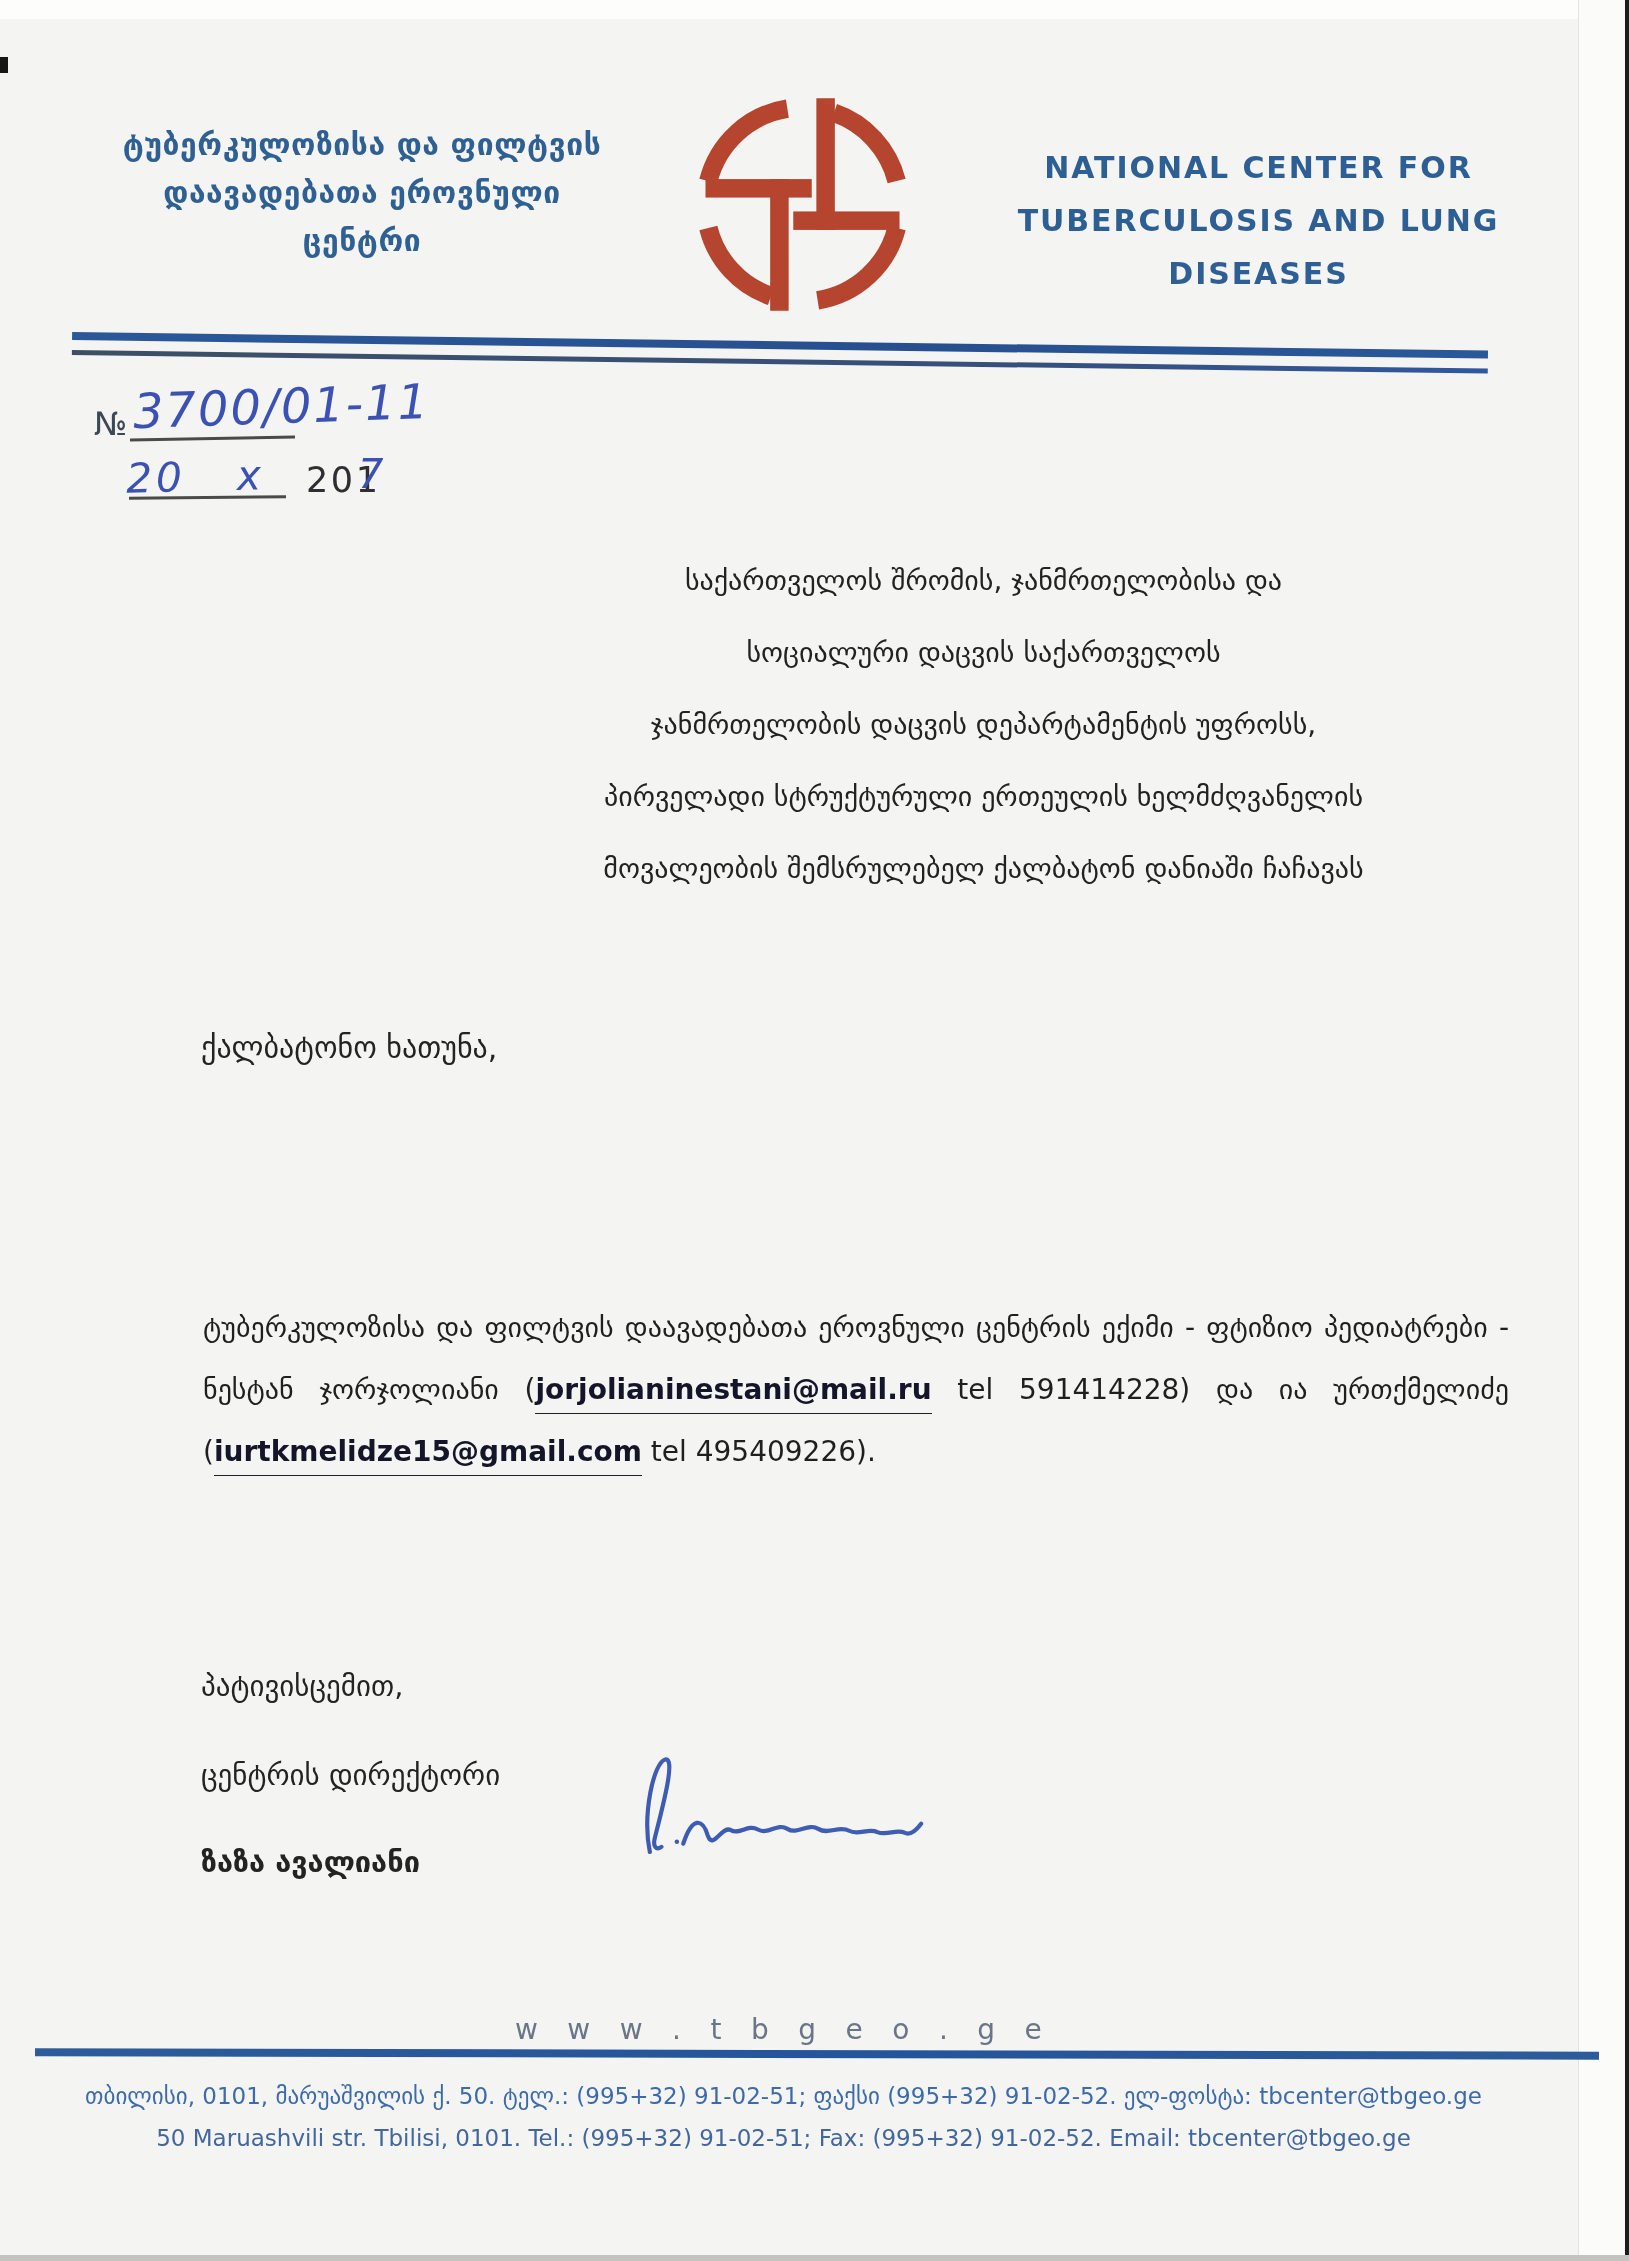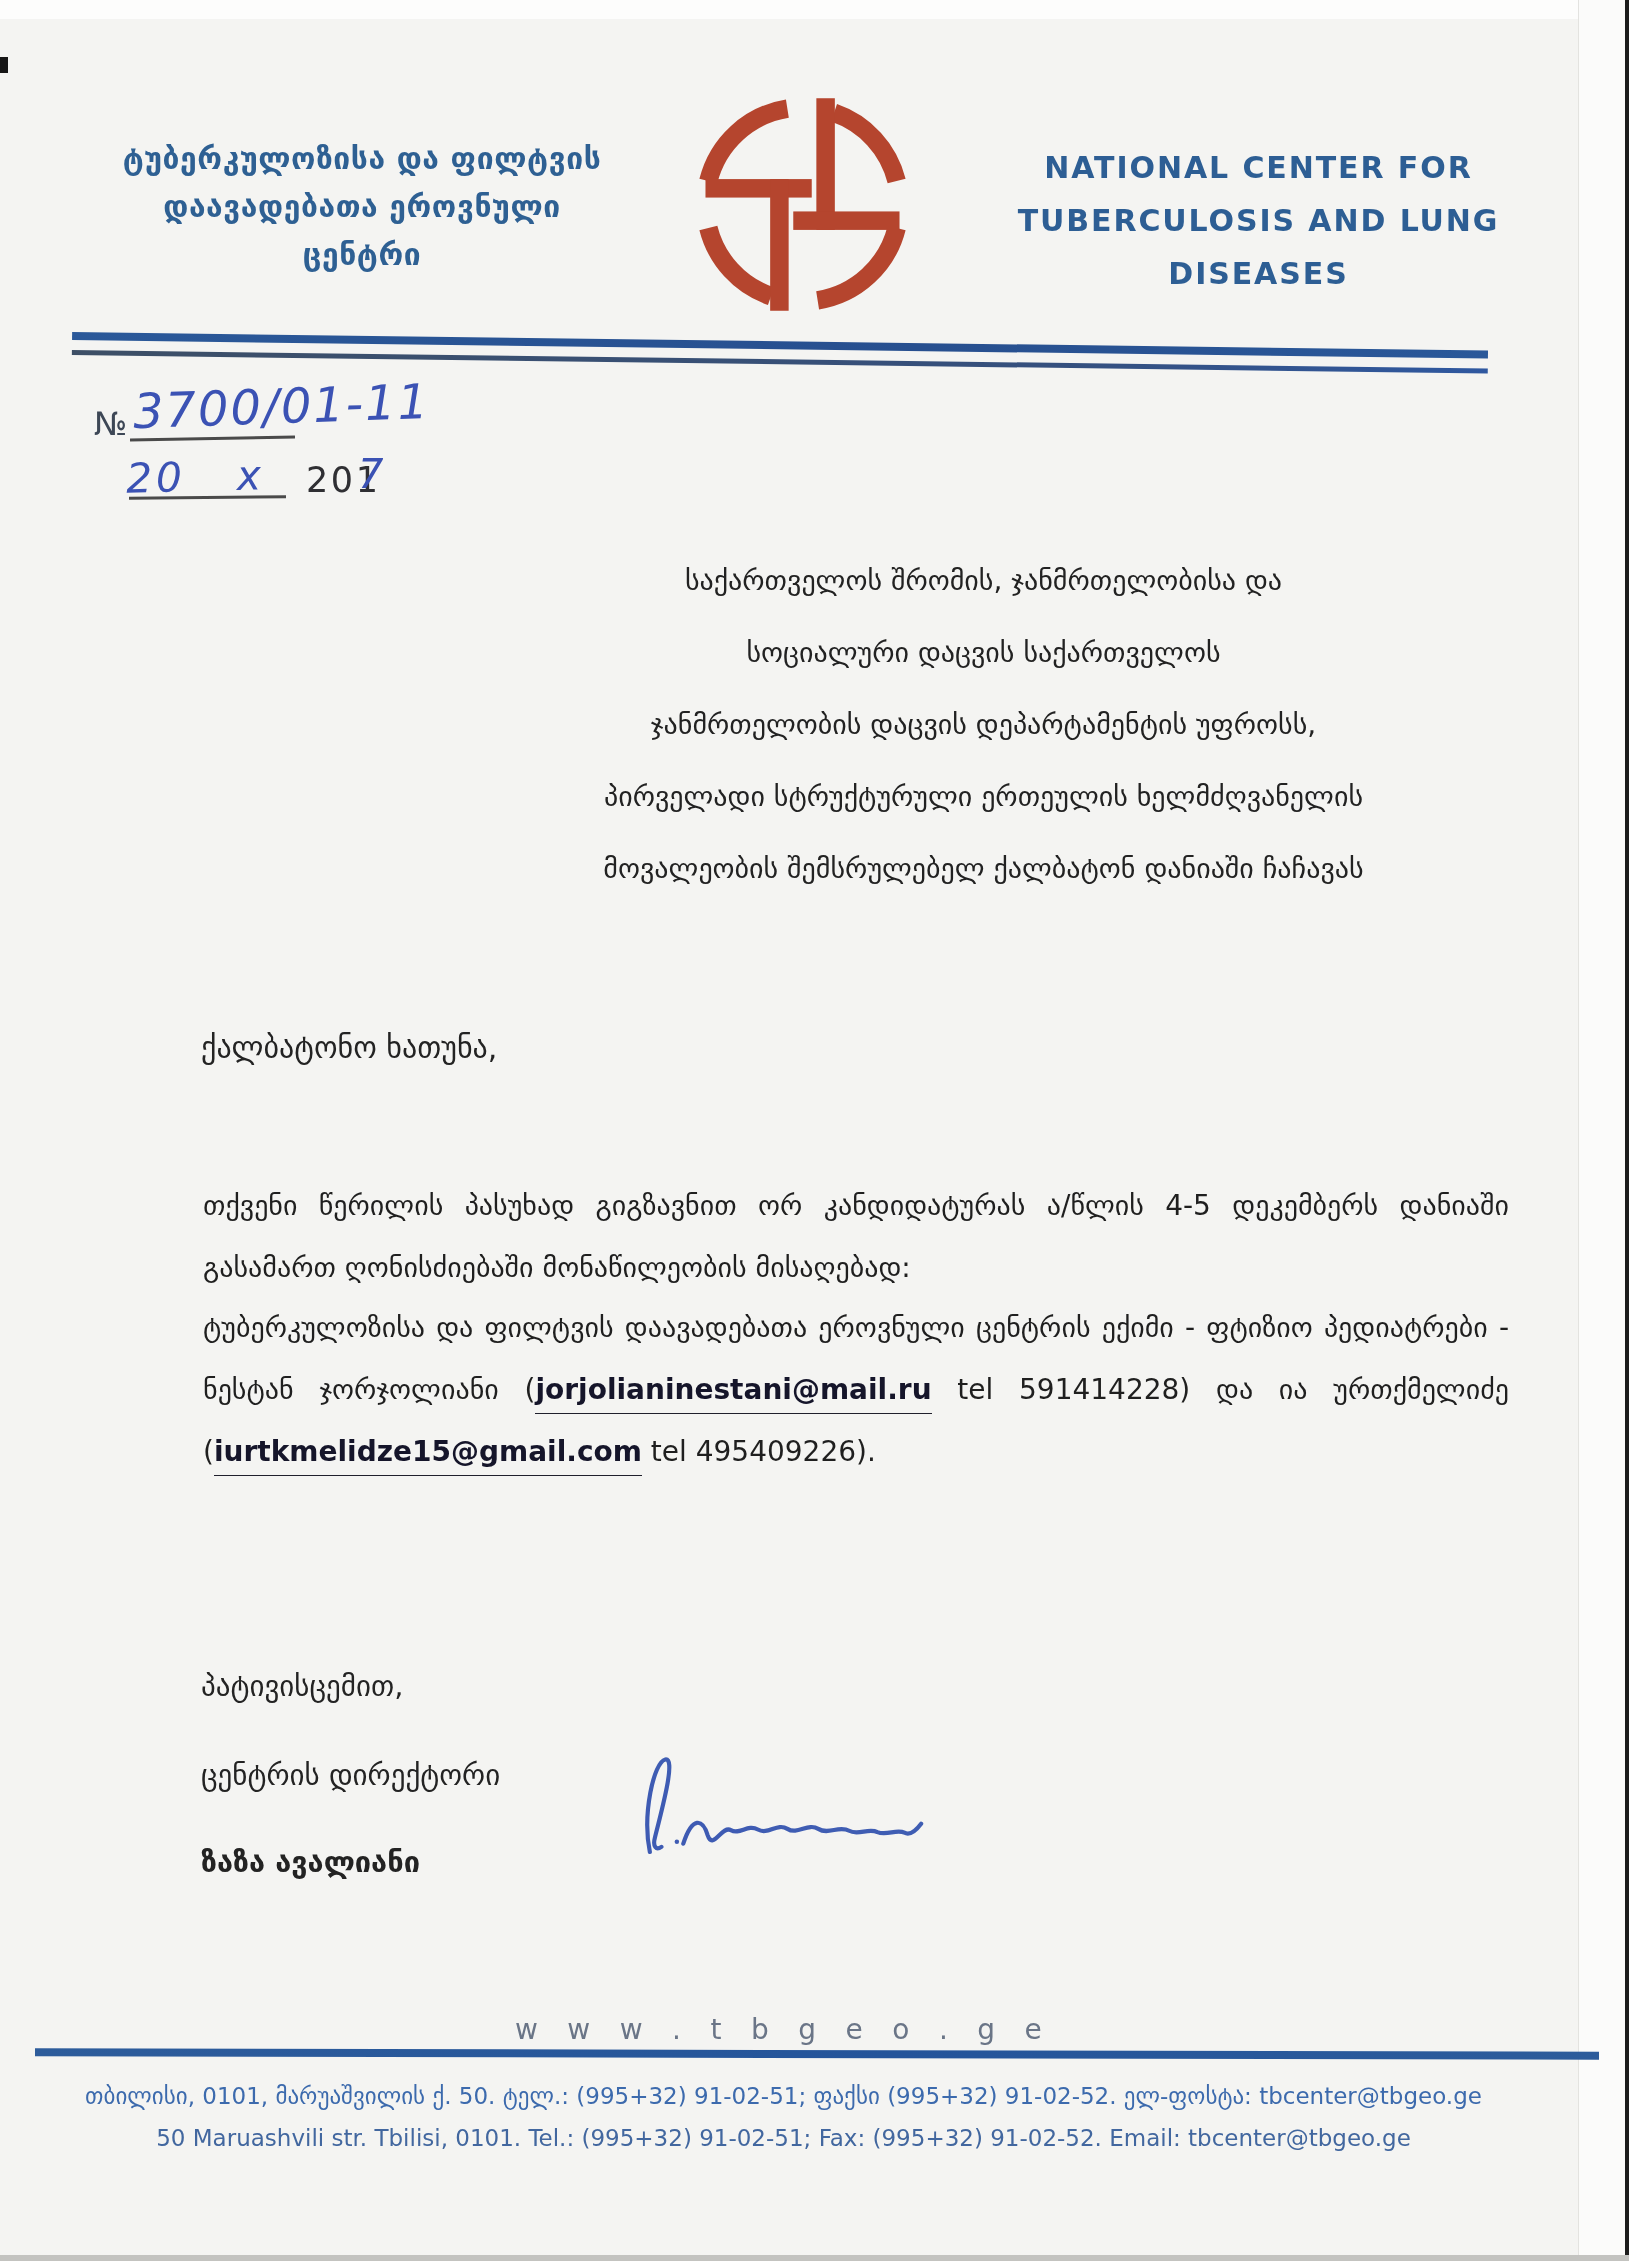--- a/index.html
+++ b/index.html
@@ -14,21 +14,21 @@
   .abs{position:absolute;}
   
   .top-strip{left:0;top:0;width:1630px;height:19.3px;background:#fdfdfc;}
   .right-band{left:1578px;top:0;width:47px;height:2261px;background:#fbfbfa;border-left:1.3px solid #e3e3e0;}
   .right-edge{left:1625px;top:0;width:5.2px;height:2261px;background:#1c1c1c;}
   .bottom-strip{left:0;top:2255px;width:1630px;height:5.8px;background:#c3c3c0;}
   .left-tick{left:0;top:57px;width:8.4px;height:15.5px;background:#161616;}
 
   
   .org-ka{
-    left:72px;top:135px;width:580px;
+    left:72px;top:121px;width:580px;
     text-align:center;
     color:#2e6093;font-weight:bold;
     font-size:30px;line-height:48px;letter-spacing:0.6px;
   }
   .logo-box{left:687px;top:89px;width:231px;height:231px;}
   .org-en{
     left:975px;top:141px;width:567px;
     text-align:center;
     color:#2d5e94;font-weight:bold;
     font-size:30px;line-height:53px;letter-spacing:1.9px;
@@ -130,21 +130,20 @@
   <div class="abs addressee">
     <div class="line">საქართველოს შრომის, ჯანმრთელობისა და</div>
     <div class="line">სოციალური დაცვის საქართველოს</div>
     <div class="line">ჯანმრთელობის დაცვის დეპარტამენტის უფროსს,</div>
     <div class="line">პირველადი სტრუქტურული ერთეულის ხელმძღვანელის</div>
     <div class="line">მოვალეობის შემსრულებელ ქალბატონ დანიაში ჩაჩავას</div>
   </div>
 
   <div class="abs salutation">ქალბატონო ხათუნა,</div>
 
-  <div class="abs para para1">თქვენი წერილის პასუხად გიგზავნით ორ კანდიდატურას ა/წლის  4-5  დეკემბერს დანიაში გასამართ ღონისძიებაში მონაწილეობის მისაღებად:</div>
 
   <div class="abs para para2"><span>ტუბერკულოზისა და ფილტვის დაავადებათა ეროვნული ცენტრის ექიმი - ფტიზიო პედიატრები -    ნესტან ჯორჯოლიანი (</span><span class="email">jorjolianinestani@mail.ru</span><span> tel 591414228) და ია ურთქმელიძე (</span><span class="email">iurtkmelidze15@gmail.com</span><span> tel 495409226).</span></div>
 
   <div class="abs close-line respectfully">პატივისცემით,</div>
   <div class="abs close-line director">ცენტრის დირექტორი</div>
   <div class="abs close-line director-name">ზაზა ავალიანი</div>
 
   <div class="abs sign-box">
     <svg width="348" height="135" viewBox="0 0 540 210">
       <g stroke="#2f4fae" stroke-width="6.5" fill="none" stroke-linecap="round" stroke-linejoin="round" opacity="0.92">

